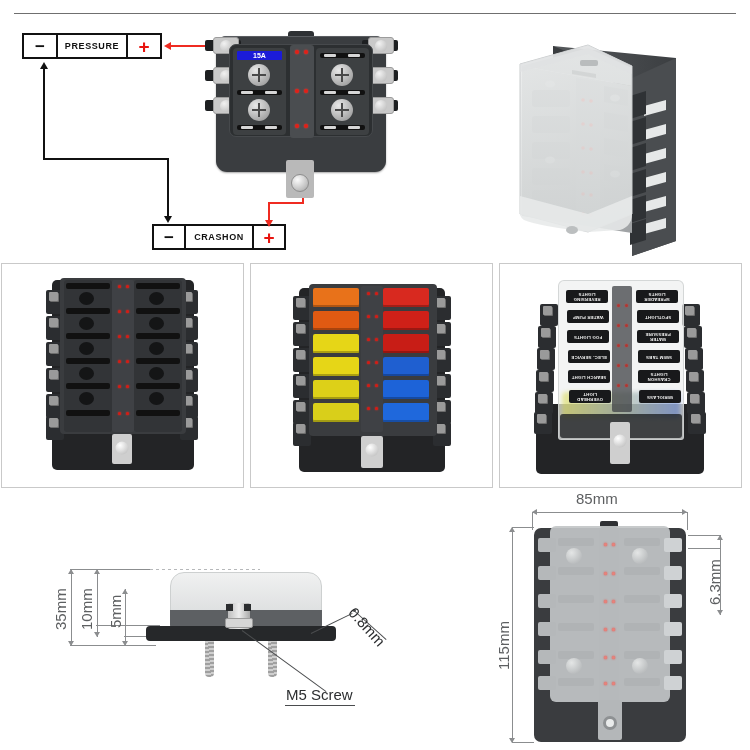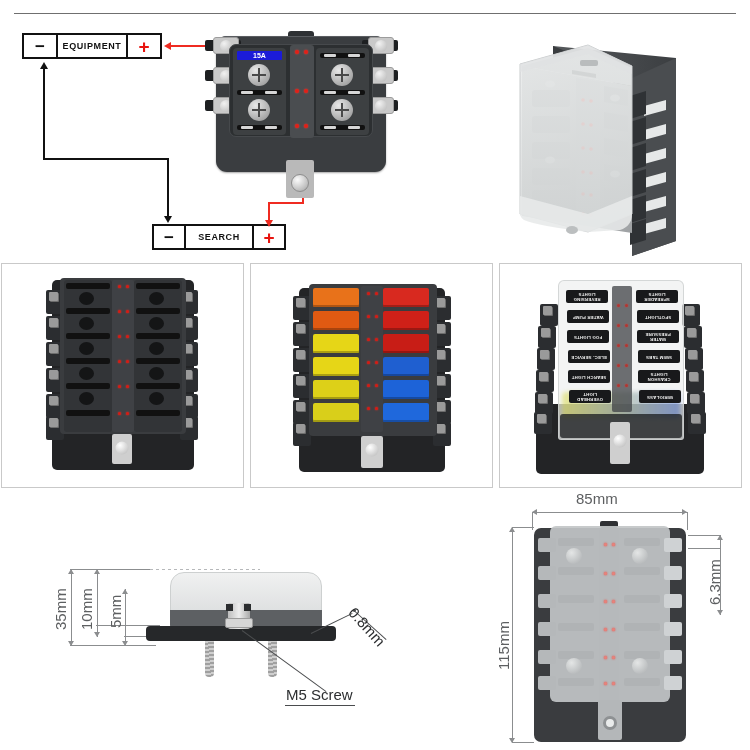--- a/index.html
+++ b/index.html
@@ -119,31 +119,31 @@
   .tv-slot{position:absolute;background:#b0b3b5;border-radius:2px;}
 </style>
 </head>
 <body>
 
 <div class="abs" id="top-rule"></div>
 
 <div class="abs" id="wiring">
 
   <div class="wbox" style="left:22px;top:15px;width:140px;height:26px;">
-    <span class="lbl">EQUIPMENT</span>
+    <span class="lbl">PRESSURE</span>
   </div>
   <div class="wbox" style="left:22px;top:15px;width:36px;height:26px;">
     <span class="sign minus">−</span>
   </div>
   <div class="wbox" style="left:126px;top:15px;width:36px;height:26px;">
     <span class="sign plus">+</span>
   </div>
 
   <div class="wbox" style="left:152px;top:206px;width:134px;height:26px;">
-    <span class="lbl">SEARCH</span>
+    <span class="lbl">CRASHON</span>
   </div>
   <div class="wbox" style="left:152px;top:206px;width:34px;height:26px;">
     <span class="sign minus">−</span>
   </div>
   <div class="wbox" style="left:252px;top:206px;width:34px;height:26px;">
     <span class="sign plus">+</span>
   </div>
 
   <div class="wire" style="left:43px;top:48px;width:2px;height:93px;"></div>
   <div class="wire" style="left:43px;top:140px;width:126px;height:2px;"></div>

